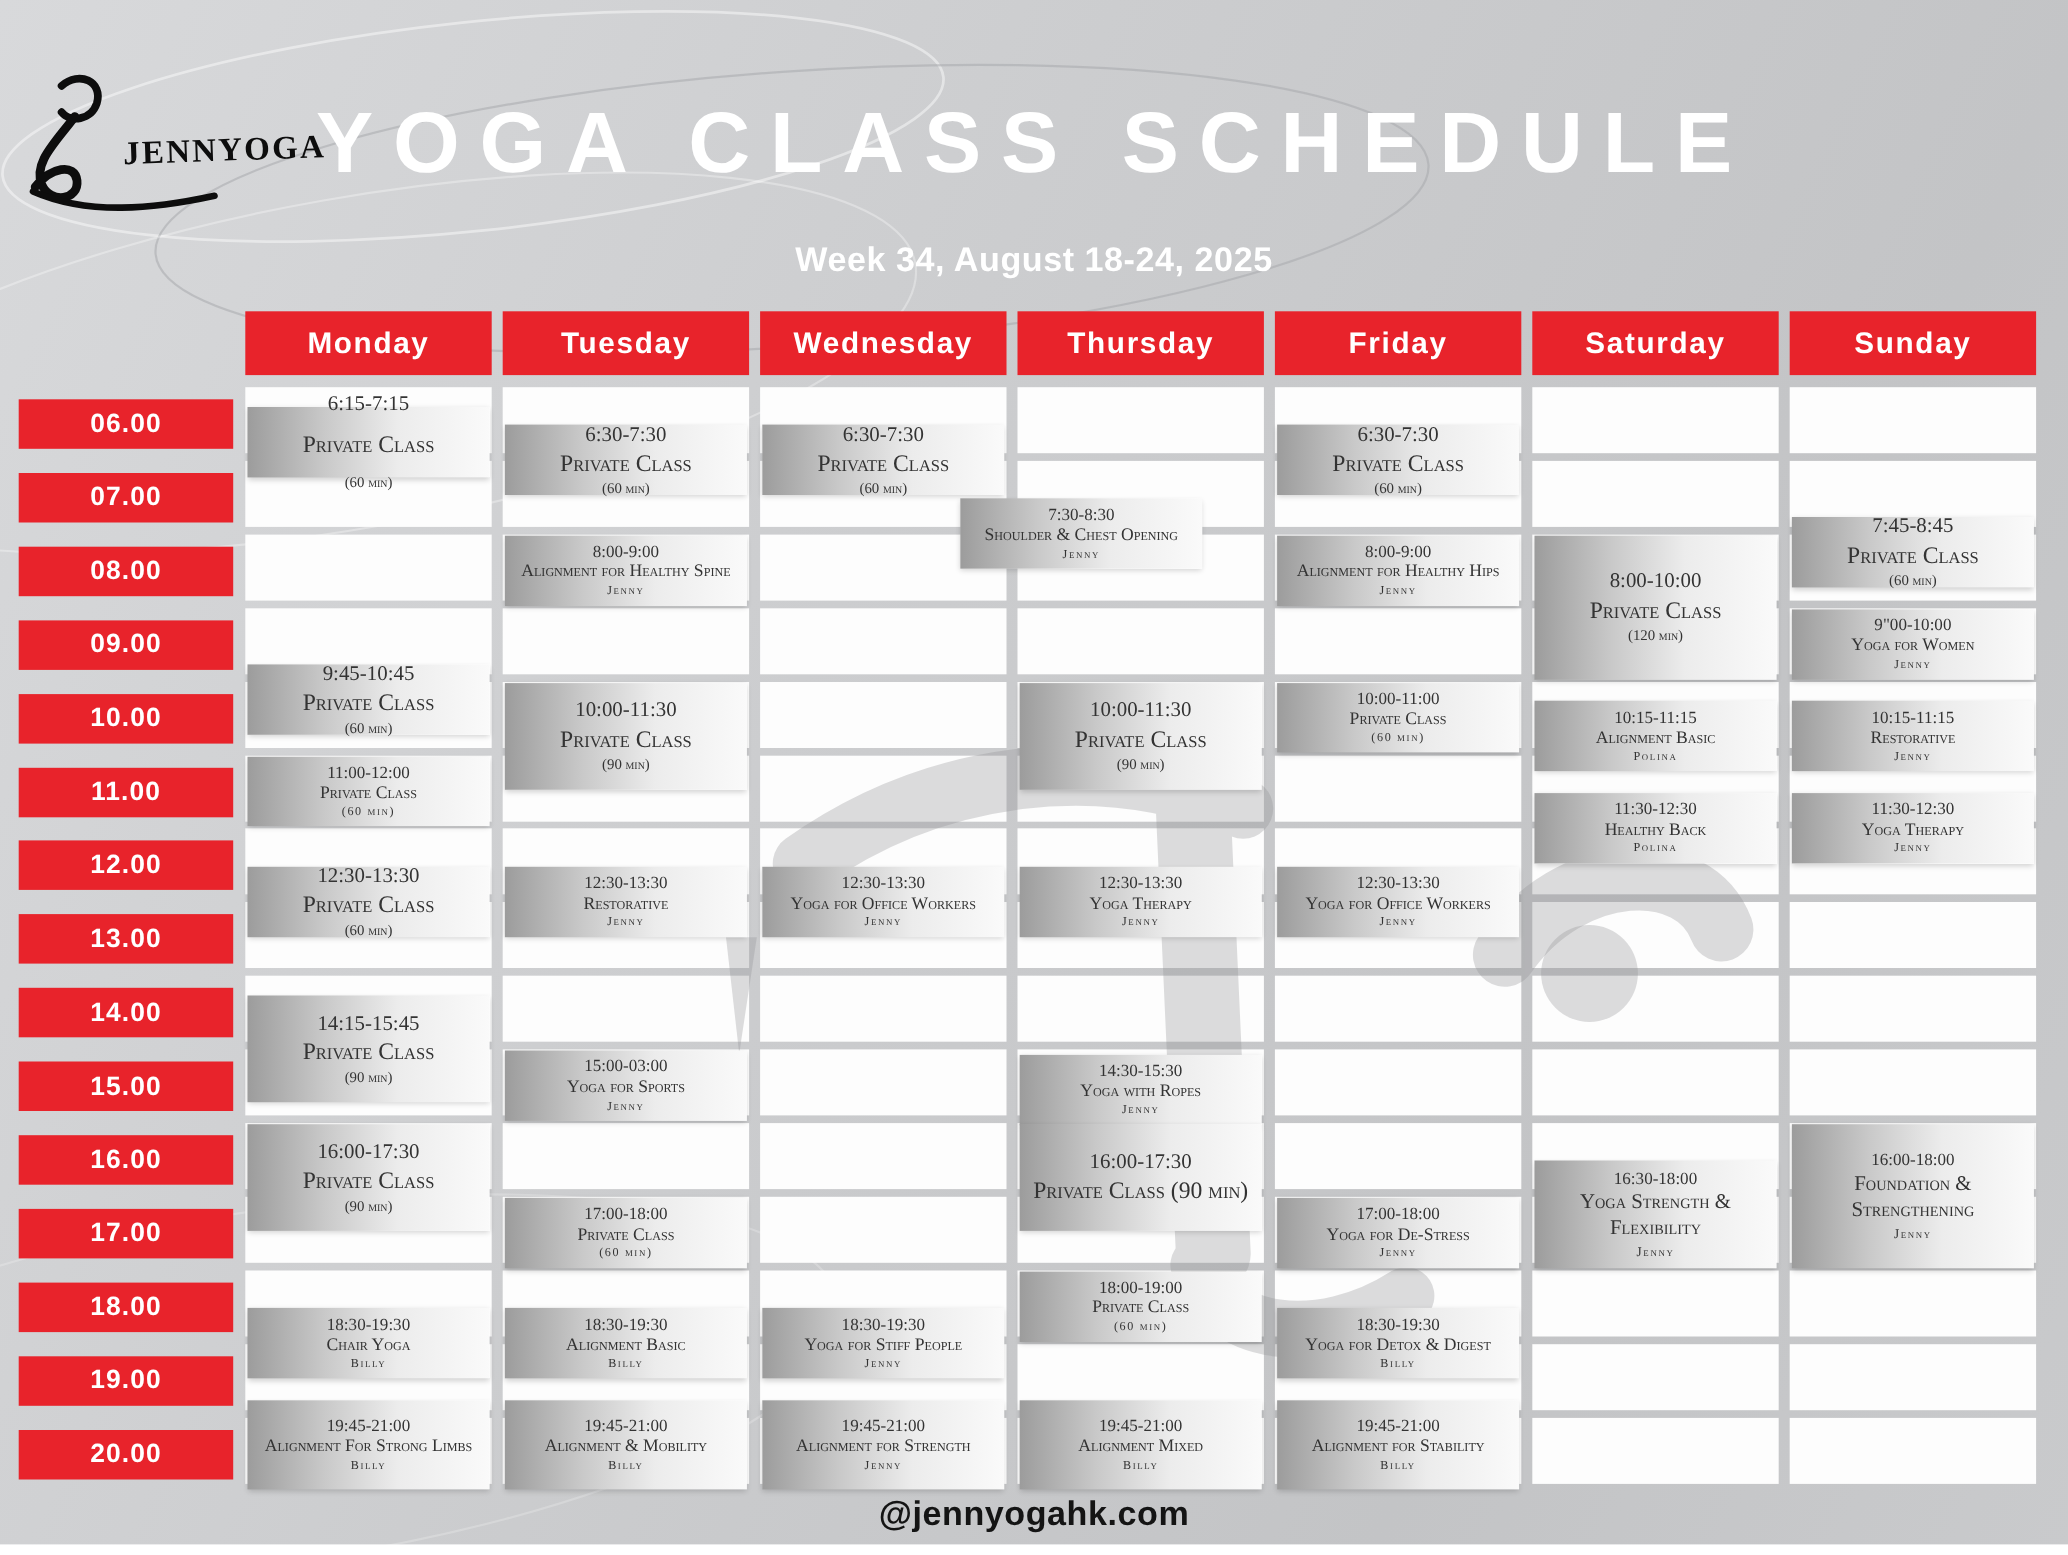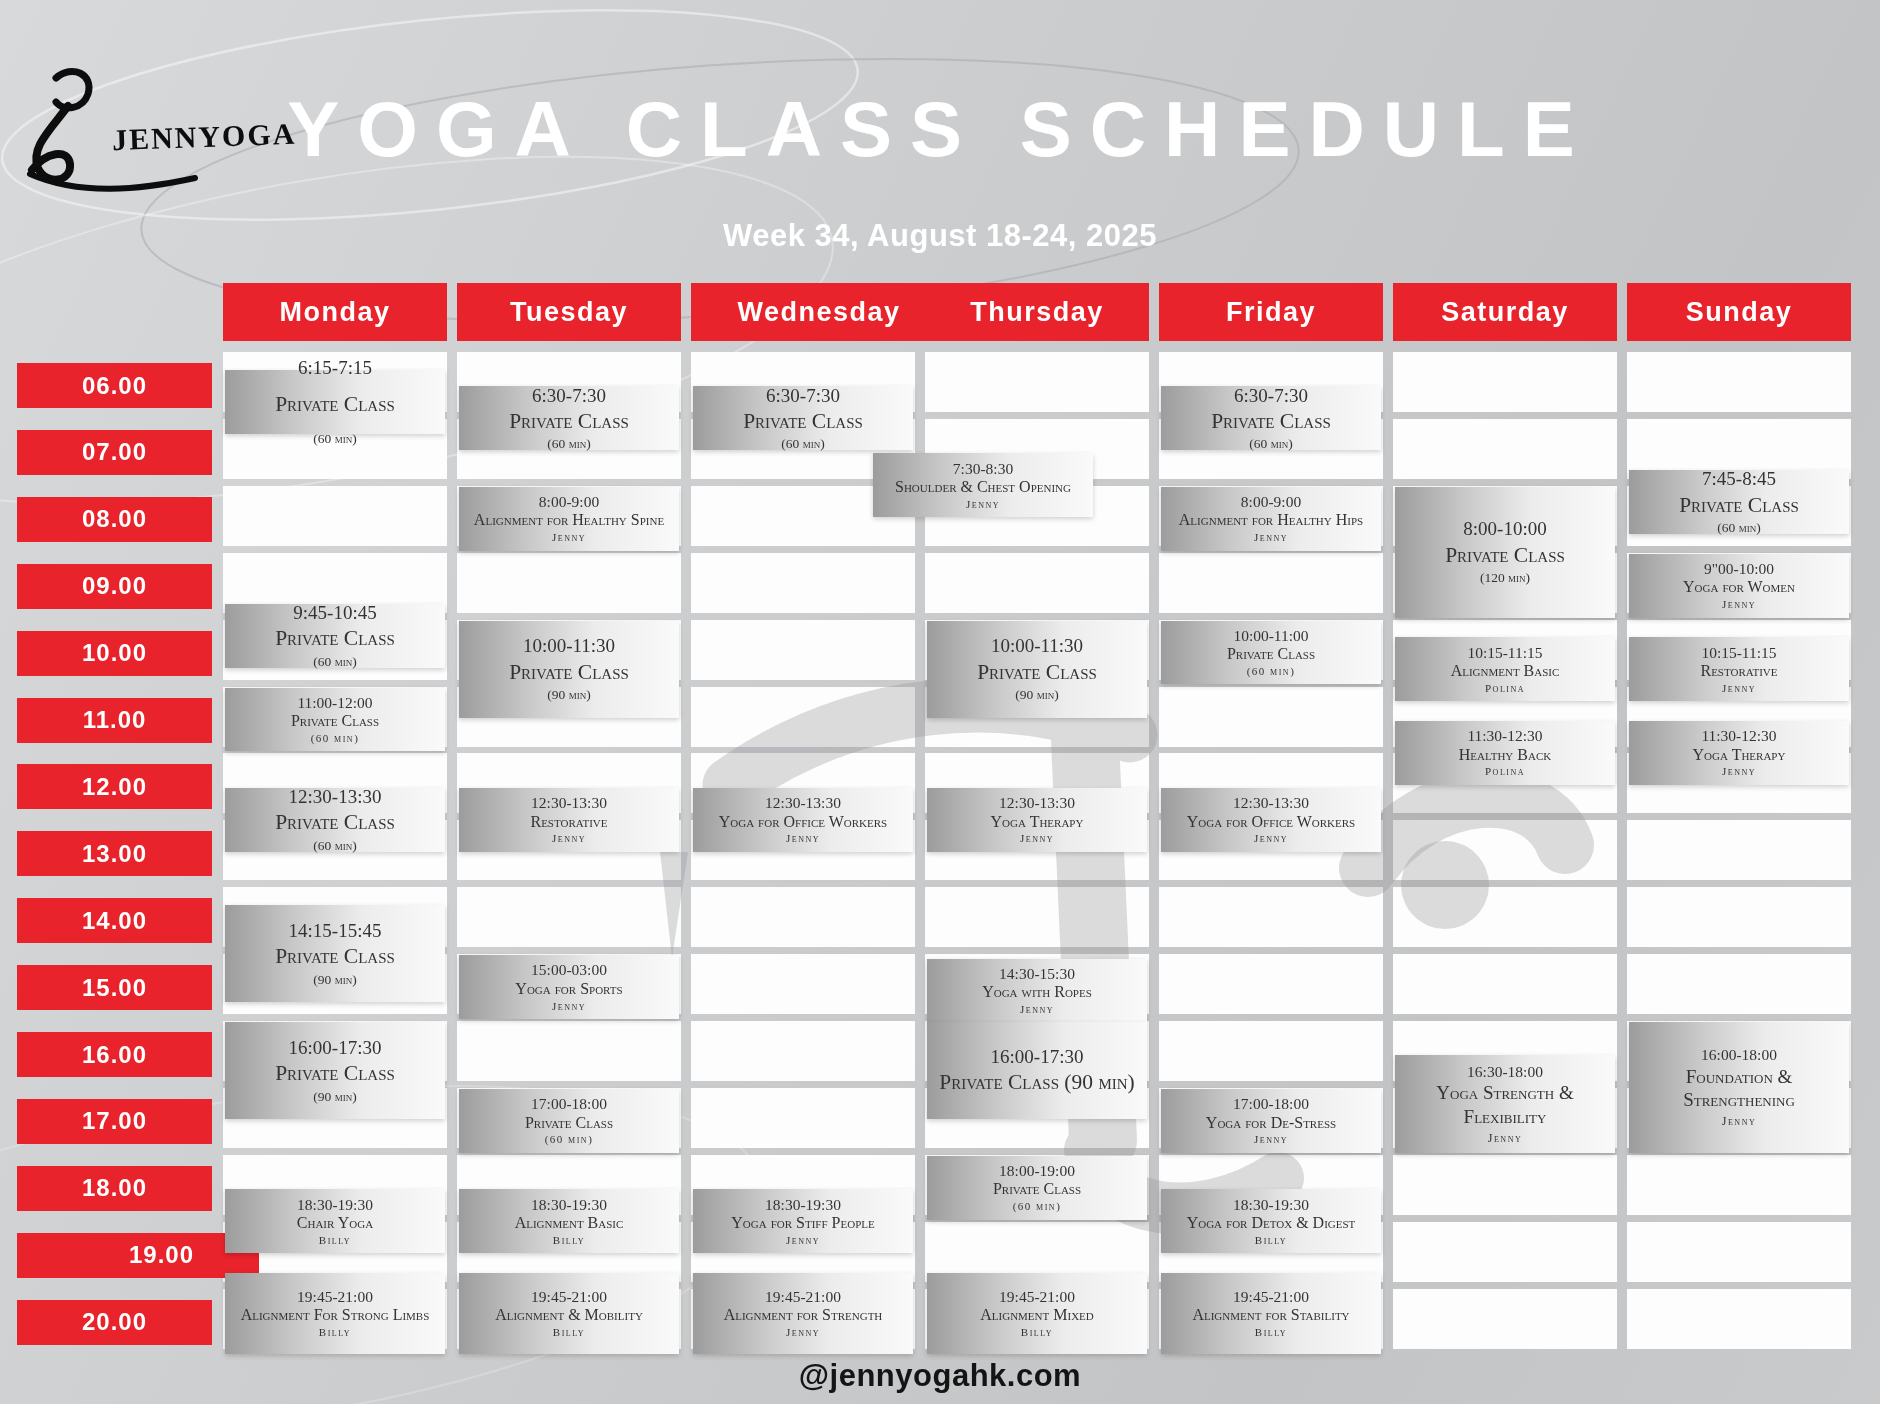--- a/index.html
+++ b/index.html
@@ -204,41 +204,41 @@
       </g>
       <g fill="#8f9092" opacity="0.30">
         <circle cx="1445" cy="885" r="44"></circle>
         <polygon points="660,852 688,852 672,958"></polygon>
       </g>
     </svg>
 
     <div id="day-headers">
         <div class="day-header" style="left: 223px;">Monday</div>
         <div class="day-header" style="left: 457px;">Tuesday</div>
-        <div class="day-header" style="left: 691px; padding-left: 16px;">Wednesday</div>
+        <div class="day-header" style="left: 691px;">Wednesday</div>
         <div class="day-header" style="left: 925px; text-align: center;">Thursday</div>
         <div class="day-header" style="left: 1159px;">Friday</div>
         <div class="day-header" style="left: 1393px;">Saturday</div>
         <div class="day-header" style="left: 1627px;">Sunday</div>
       </div>
     <div id="time-col">
         <div class="time-label" style="top: 363px;">06.00</div>
         <div class="time-label" style="top: 429.9px;">07.00</div>
         <div class="time-label" style="top: 496.8px;">08.00</div>
         <div class="time-label" style="top: 563.7px;">09.00</div>
         <div class="time-label" style="top: 630.6px;">10.00</div>
         <div class="time-label" style="top: 697.5px;">11.00</div>
         <div class="time-label" style="top: 764.4px;">12.00</div>
         <div class="time-label" style="top: 831.3px;">13.00</div>
         <div class="time-label" style="top: 898.2px;">14.00</div>
         <div class="time-label" style="top: 965.1px;">15.00</div>
         <div class="time-label" style="top: 1032px;">16.00</div>
         <div class="time-label" style="top: 1098.9px;">17.00</div>
         <div class="time-label" style="top: 1165.8px;">18.00</div>
-        <div class="time-label" style="top: 1232.7px; padding-left: 47px;">19.00</div>
+        <div class="time-label" style="top: 1232.7px;">19.00</div>
         <div class="time-label" style="top: 1299.6px;">20.00</div>
       </div>
     <div id="class-blocks">
         <div class="class-block lg" style="left: 225px; top: 369.725px; height: 63.9px; gap: 11px;">
           <span class="c-time">6:15-7:15</span>
           <span class="c-name">Private Class</span>
           <span class="c-sub">(60 min)</span>
         </div>
         <div class="class-block lg" style="left: 225px; top: 603.875px; height: 63.9px;">
           <span class="c-time">9:45-10:45</span>

